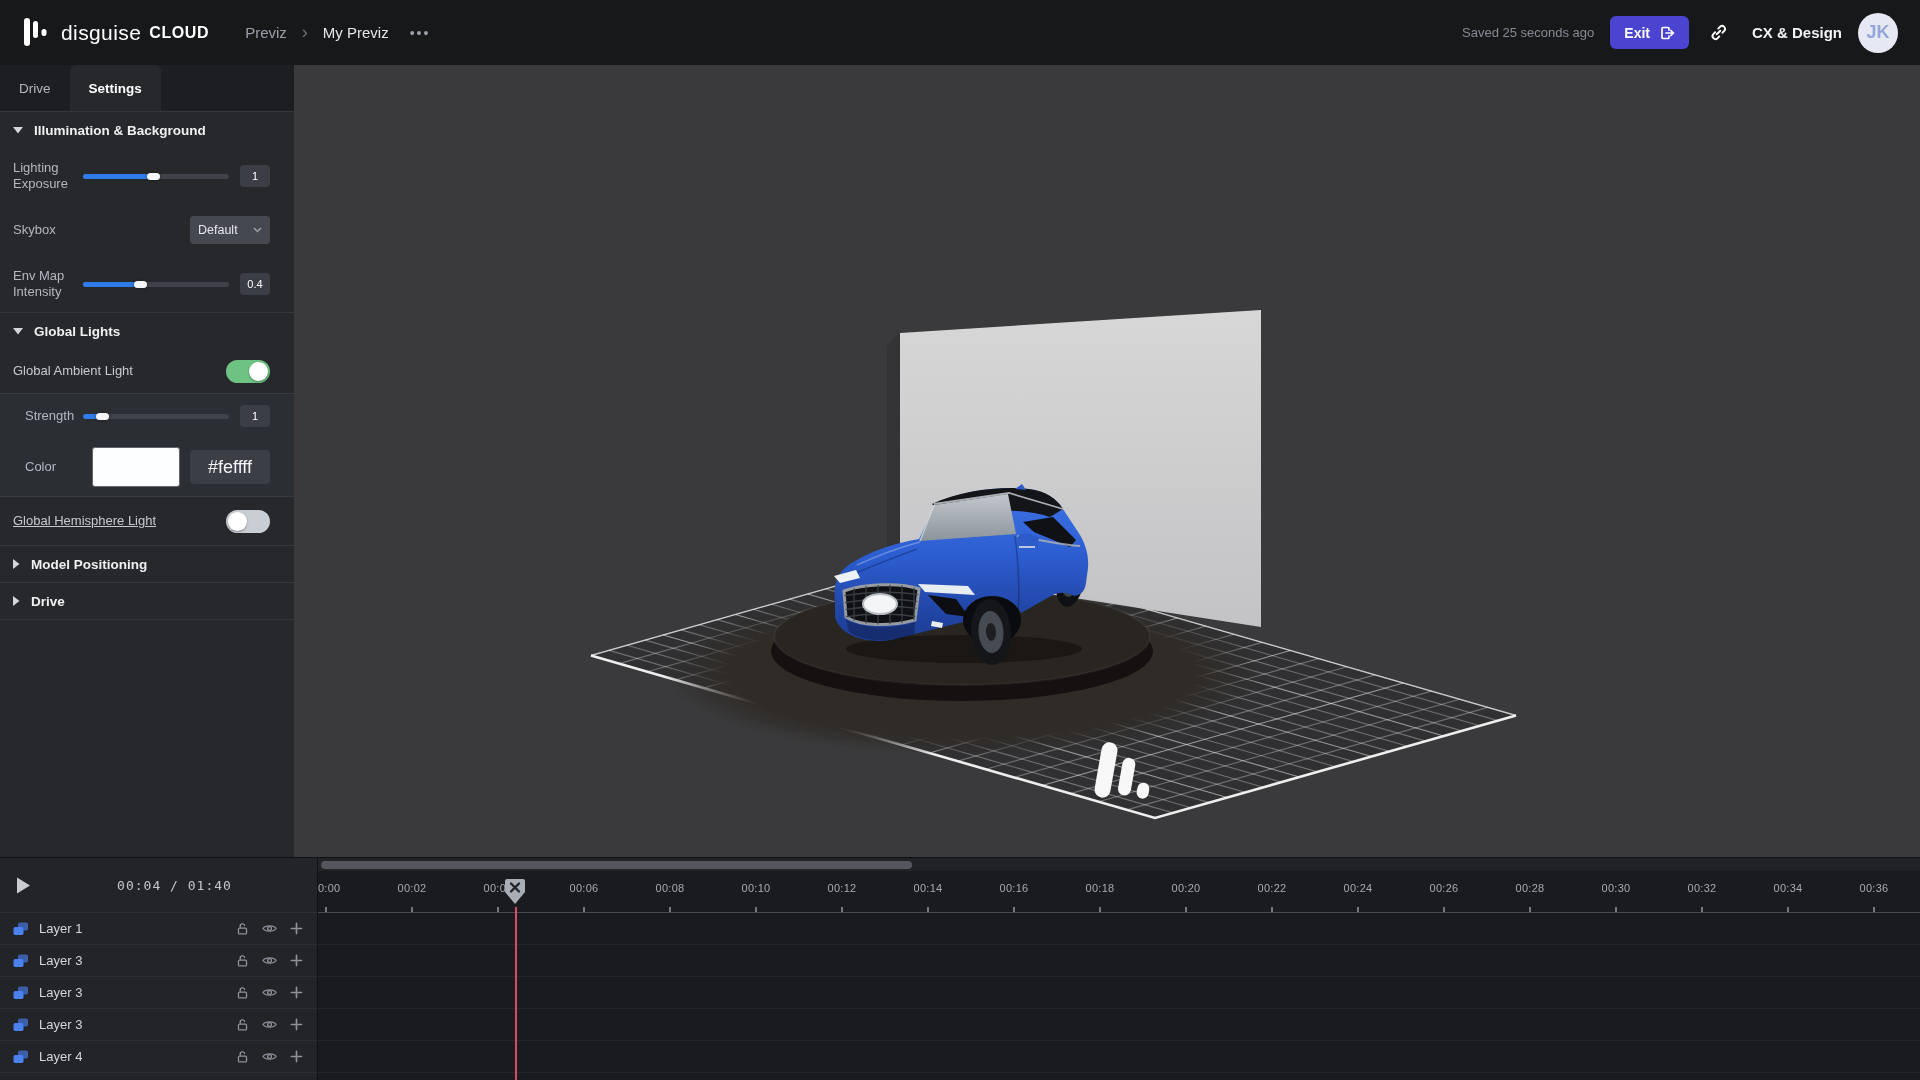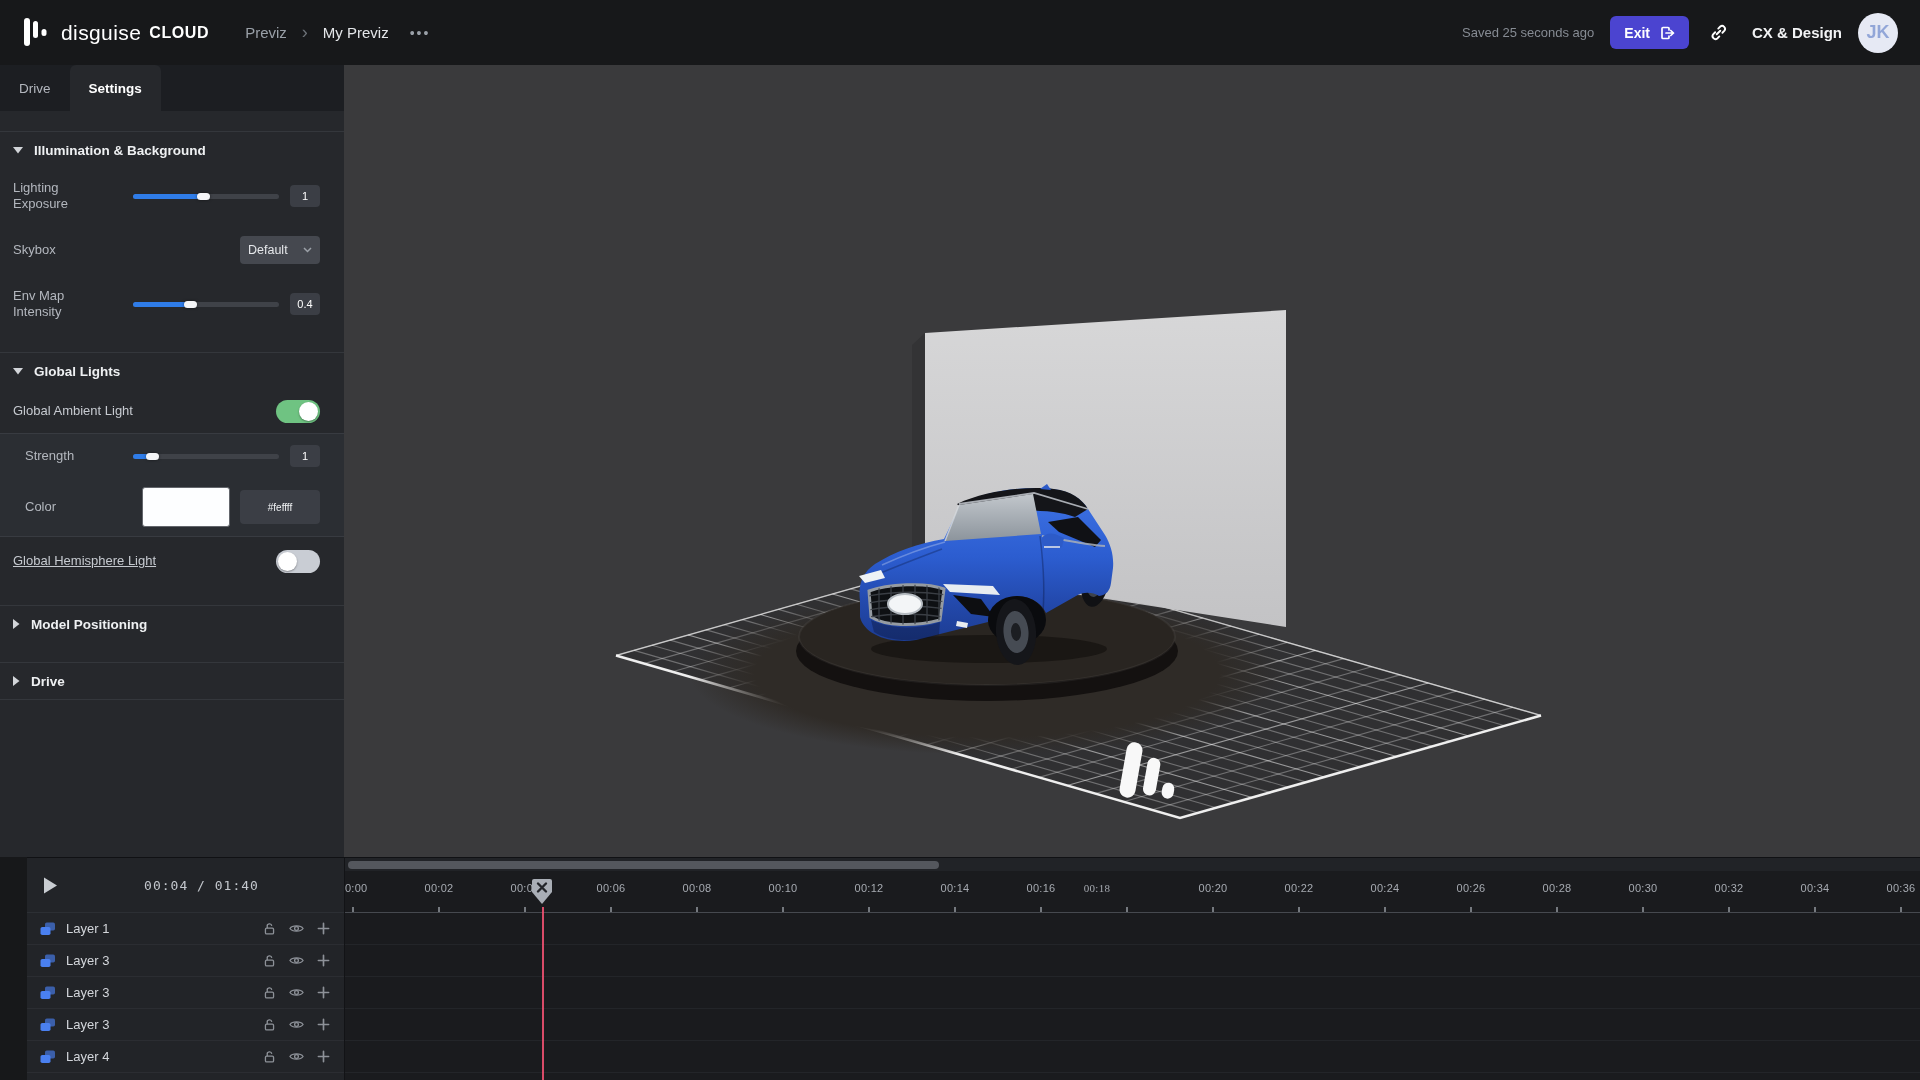--- a/index.html
+++ b/index.html
@@ -18,21 +18,21 @@
   .tb-spacer{flex:1;}
   .saved{font-size:13px;color:#868b93;}
   .exit-btn{margin-left:16px;background:#4b44d0;color:#fff;border:none;border-radius:6px;height:33px;
     padding:0 14px;display:inline-flex;align-items:center;gap:9px;font-size:14px;font-weight:600;cursor:pointer;}
   .link-btn{margin-left:20px;display:flex;align-items:center;cursor:pointer;}
   .workspace{margin-left:24px;font-size:15px;font-weight:700;color:#f2f3f5;}
   .avatar{margin-left:16px;width:40px;height:40px;border-radius:50%;background:#e6e9f4;color:#92a6d8;
     font-size:18px;font-weight:700;display:flex;align-items:center;justify-content:center;cursor:pointer;}
   
   .app{display:flex;height:792px;}
-  .sidebar{width:344px;flex:none;background:#26282c;color:#c4c8ce;font-size:13px;display:flex;flex-direction:column;gap:20px;}
+  .sidebar{width:294px;flex:none;background:#26282c;color:#c4c8ce;font-size:13px;display:flex;flex-direction:column;}
   .tabbar{height:46px;background:#1c1e22;display:flex;align-items:stretch;}
   .tab{padding:0 19px;display:flex;align-items:center;color:#b3b7be;cursor:pointer;font-size:13.5px;}
   .tab.active{background:#26282c;color:#fff;font-weight:700;border-radius:6px 6px 0 0;}
   .subtabs{height:40px;display:flex;align-items:center;padding-left:18px;gap:19px;}
   .subtab{color:#b3b7be;cursor:pointer;font-size:13.5px;}
   .subtab.active{color:#fff;font-weight:700;}
   .sec{border-top:1px solid #34373c;}
   .sec:last-of-type{border-bottom:1px solid #34373c;}
   .sec-head{height:36px;display:flex;align-items:center;gap:11px;padding:0 13px;color:#eef0f2;
     font-weight:700;font-size:13.5px;cursor:pointer;}
@@ -52,27 +52,27 @@
   .selectbox .sb-label{flex:1;}
   .toggle{width:44px;height:23px;border-radius:12px;position:relative;background:#c9cdd4;cursor:pointer;flex:none;}
   .toggle.on{background:#6fc382;}
   .knob{position:absolute;top:2px;left:2px;width:19px;height:19px;border-radius:50%;background:#fff;
     box-shadow:0 1px 2px rgba(0,0,0,.35);}
   .toggle.on .knob{left:auto;right:2px;}
   .nest{background:#2b2e33;border-top:1px solid #383b41;border-bottom:1px solid #383b41;}
   .nest .ctl-row{padding-left:25px;}
   .swatch{width:88px;height:40px;background:#fdfeff;border:1px solid #63666c;border-radius:3px;
     margin-right:10px;cursor:pointer;}
-  .hexbox{width:80px;height:34px;background:#3b3e45;border-radius:4px;color:#f1f3f5;font-size:10px;
+  .hexbox{width:80px;height:34px;background:#3b3e45;border-radius:4px;color:#f1f3f5;font-size:18px;
     display:flex;align-items:center;justify-content:center;cursor:text;}
   
   .viewport{flex:1;position:relative;background:#3a3a3c;overflow:hidden;cursor:grab;}
   .viewport svg{position:absolute;inset:0;width:100%;height:100%;}
   
-  .timeline{height:223px;display:flex;background:#191a1d;border-top:1px solid #101114;margin-left:27px;}
+  .timeline{height:223px;display:flex;background:#191a1d;border-top:1px solid #101114;}
   .tl-left{width:318px;flex:none;background:#222428;display:flex;flex-direction:column;border-right:1px solid #121316;}
   .transport{height:55px;display:flex;align-items:center;border-bottom:1px solid #2c2f34;}
   .play-btn{width:46px;display:flex;justify-content:center;cursor:pointer;}
   .time-display{flex:1;text-align:center;font-family:"DejaVu Sans Mono",monospace;font-size:13px;
     color:#c3c7cd;letter-spacing:1px;padding-right:14px;}
   .layer-row{height:32px;display:flex;align-items:center;padding:0 14px 0 12px;gap:10px;border-bottom:1px solid #2b2d32;cursor:pointer;}
   .layer-name{flex:1;color:#d3d6db;font-size:13px;}
   .row-icons{display:flex;gap:13px;align-items:center;}
   .row-icons span{display:flex;cursor:pointer;}
   .tl-right{flex:1;position:relative;overflow:hidden;background:#1a1b1e;}
@@ -573,21 +573,21 @@
         <div class="tick-label" style="left: 352px;">00:08</div>
         <div class="tick-mark" style="left: 352px;"></div>
         <div class="tick-label" style="left: 438px;">00:10</div>
         <div class="tick-mark" style="left: 438px;"></div>
         <div class="tick-label" style="left: 524px;">00:12</div>
         <div class="tick-mark" style="left: 524px;"></div>
         <div class="tick-label" style="left: 610px;">00:14</div>
         <div class="tick-mark" style="left: 610px;"></div>
         <div class="tick-label" style="left: 696px;">00:16</div>
         <div class="tick-mark" style="left: 696px;"></div>
-        <div class="tick-label" style="left: 752px; font-family: Liberation Serif, serif;">00:18</div>
+        <div class="tick-label" style="left: 782px;">00:18</div>
         <div class="tick-mark" style="left: 782px;"></div>
         <div class="tick-label" style="left: 868px;">00:20</div>
         <div class="tick-mark" style="left: 868px;"></div>
         <div class="tick-label" style="left: 954px;">00:22</div>
         <div class="tick-mark" style="left: 954px;"></div>
         <div class="tick-label" style="left: 1040px;">00:24</div>
         <div class="tick-mark" style="left: 1040px;"></div>
         <div class="tick-label" style="left: 1126px;">00:26</div>
         <div class="tick-mark" style="left: 1126px;"></div>
         <div class="tick-label" style="left: 1212px;">00:28</div>

